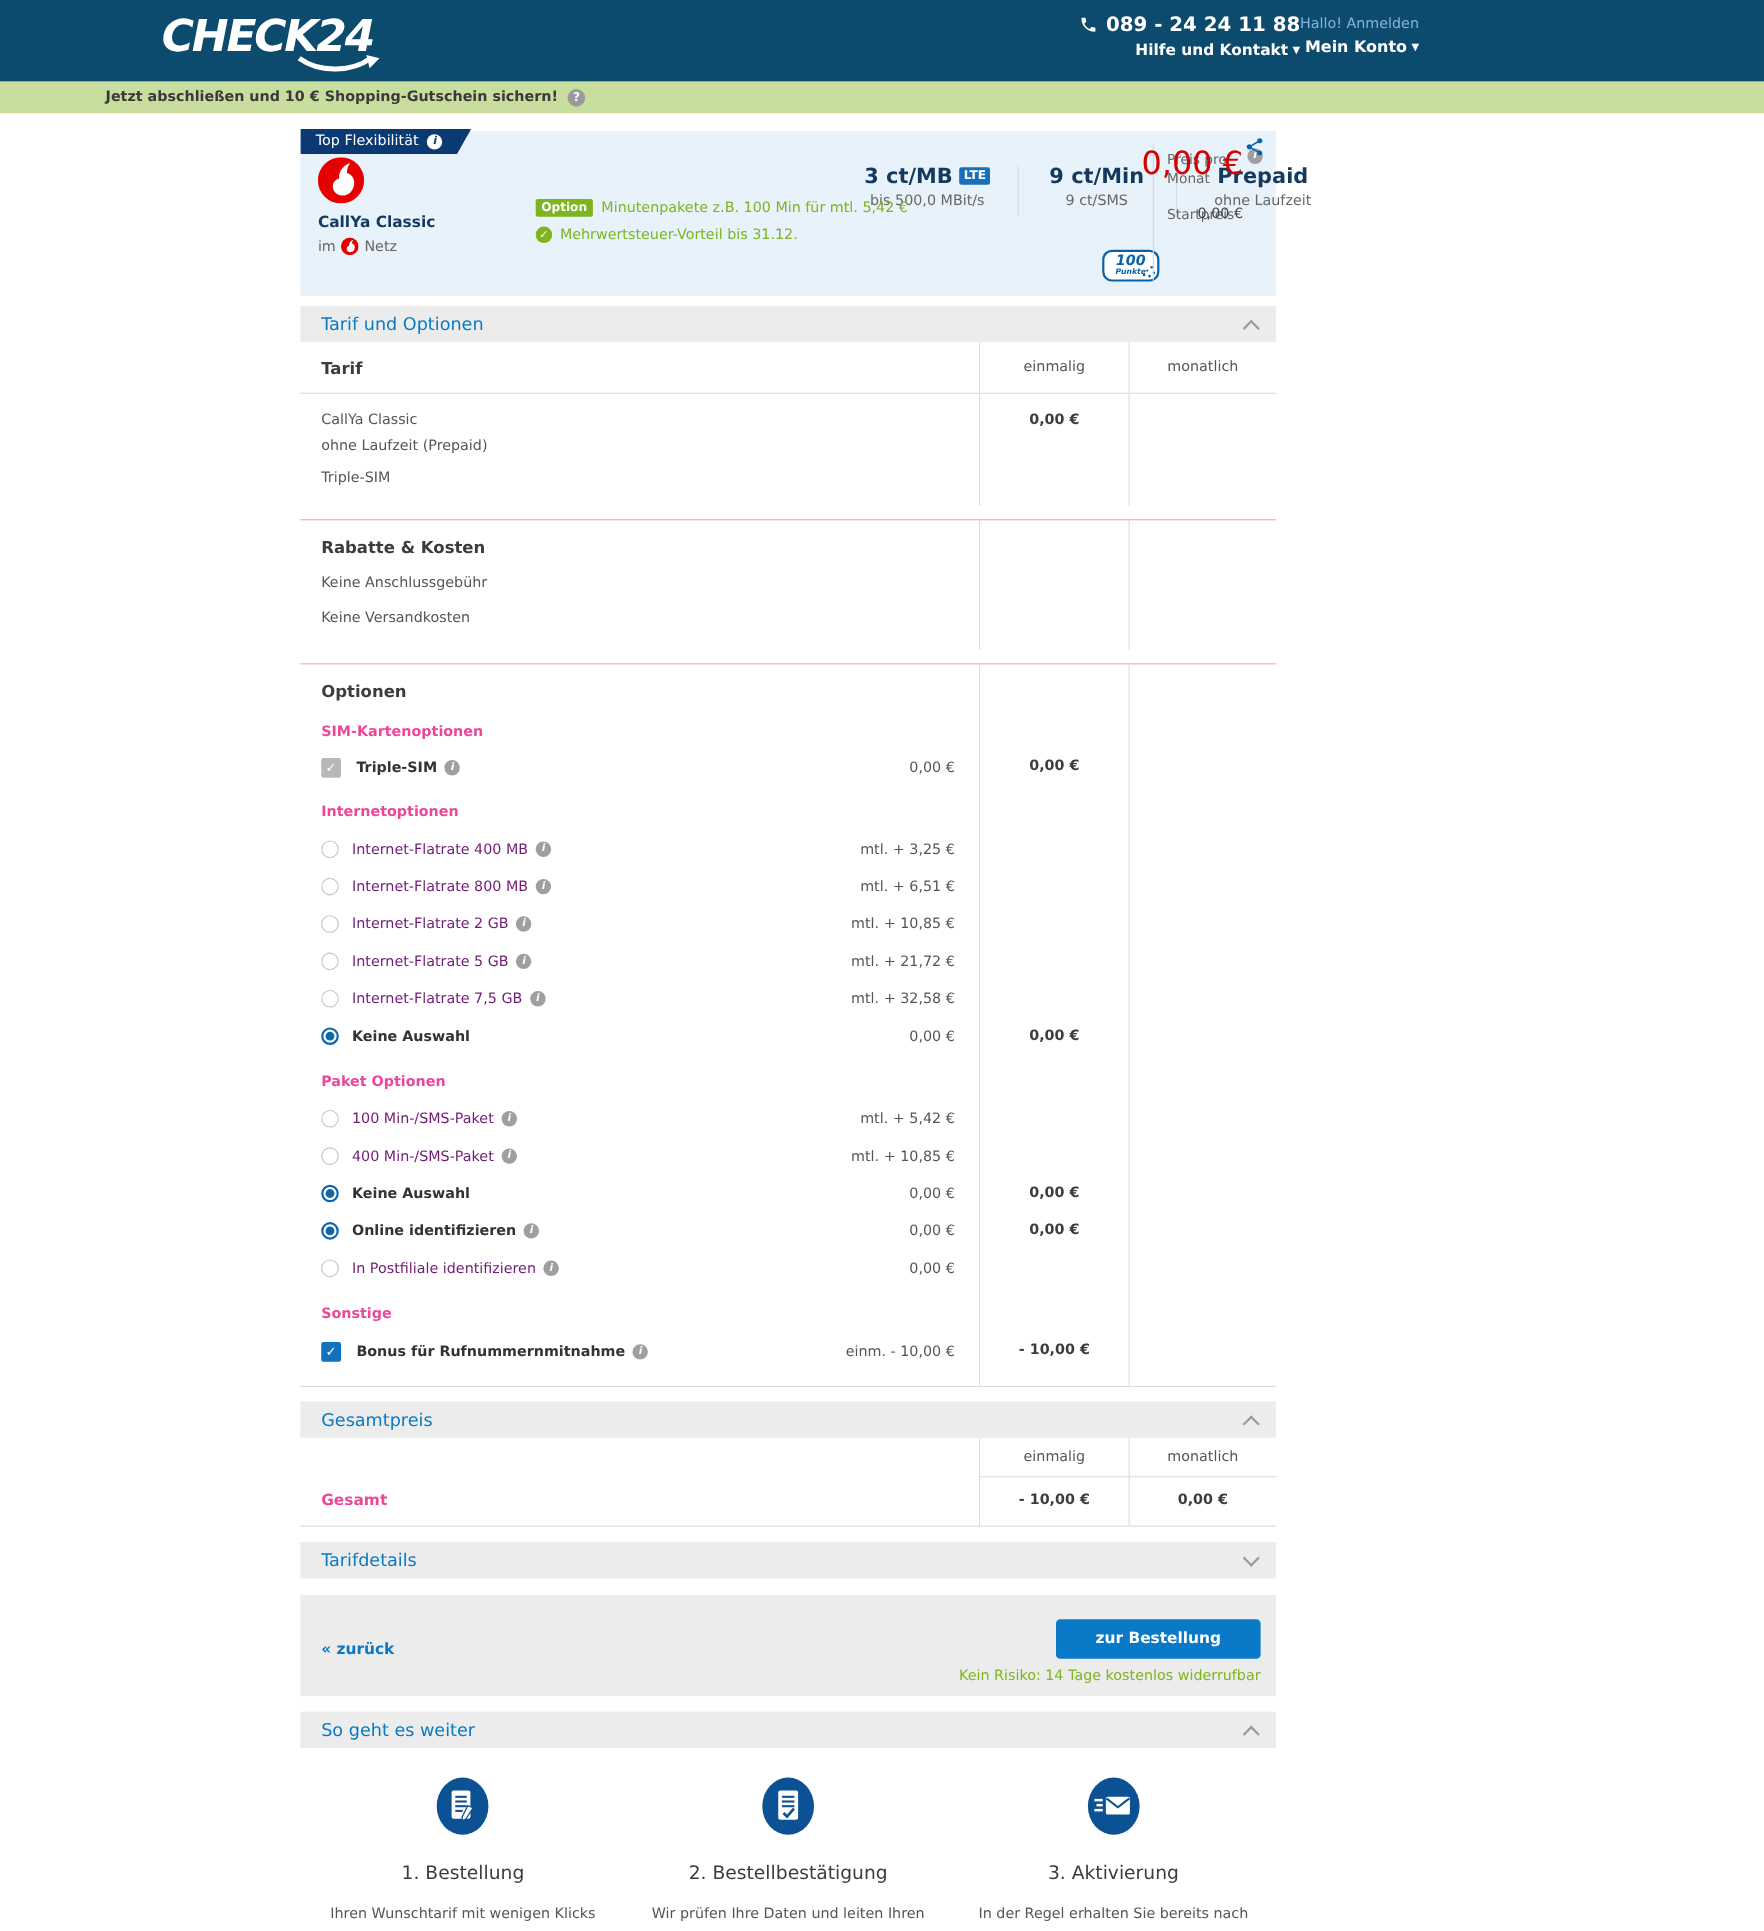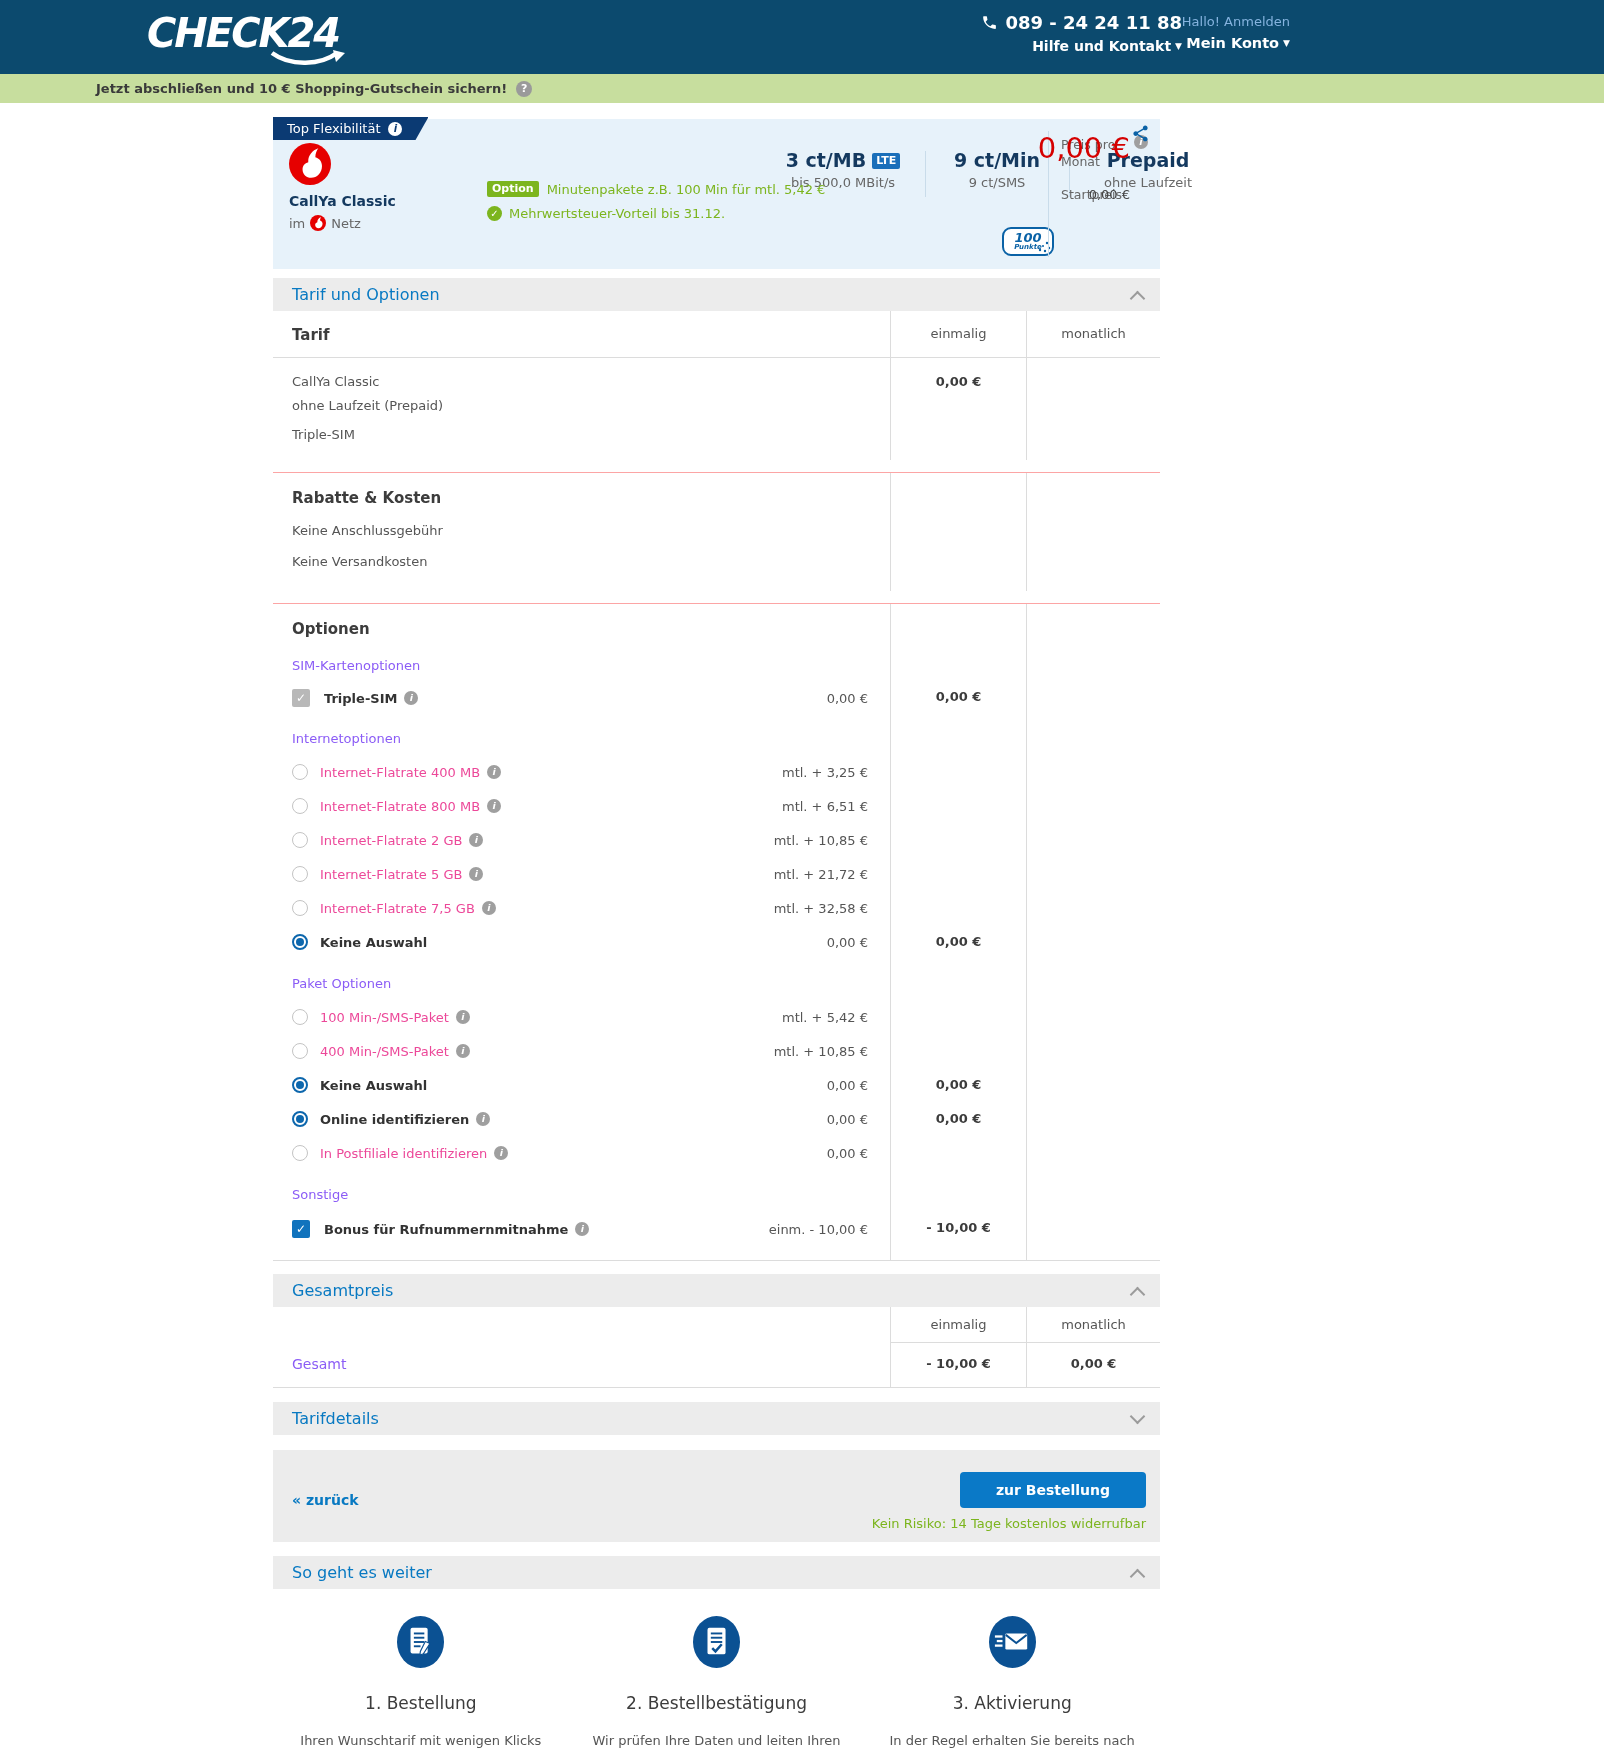--- a/index.html
+++ b/index.html
@@ -79,28 +79,28 @@
 
   
   .ttable { border-bottom:1px solid #dcdcdc; }
   .trow { display:flex; }
   .c-main { width:617px; padding-left:19px; padding-right:22px; }
   .c-ein { width:136px; border-left:1px solid #dcdcdc; text-align:center; font-weight:bold; color:#3c3c3c; }
   .c-mon { width:134px; border-left:1px solid #dcdcdc; text-align:center; font-weight:bold; color:#3c3c3c; }
   .hline { border-top:1px solid #fca5a5;margin-top:12px; }
   .hb { border-bottom:1px solid #dcdcdc; }
   .h1 { font-size:15px; font-weight:bold; color:#3c3c3c; }
-  .h2 { font-size:13px; font-weight:normal; color:#8b5cf6; }
+  .h2 { font-size:13px; font-weight:bold; color:#ec4899; }
   .colhead { font-weight:normal; font-size:13px; color:#555; }
   .grey { color:#555; }
   .row-head > div { padding-top:15px; padding-bottom:13px; } .pt14 > div { padding-top:14px; } .pt16 > div { padding-top:16px; }
   .pt18 > div { padding-top:18px; } .pt20 > div { padding-top:20px; } .pt24 > div { padding-top:24px; }
   .pt26 > div { padding-top:26px; } .pb18 > div { padding-bottom:18px; } .pb22 > div { padding-bottom:22px; }
   .opt { display:flex; align-items:center; }
-  .opt .lbl { color:#ec4899; margin-left:12px; }
+  .opt .lbl { color:#701a75; margin-left:12px; }
   .opt .lbl.selz { color:#333; font-weight:bold; }
   .opt .price { margin-left:auto; color:#555; }
   .radio { width:16px; height:16px; border-radius:50%; border:1px solid #c4c4c4; background:#fff; flex:none; cursor:pointer; }
   .radio.sel { border:2px solid #0d67ad; position:relative; }
   .radio.sel::after { content:''; position:absolute; left:2px; top:2px; right:2px; bottom:2px;
     background:#0d67ad; border-radius:50%; }
   .cbox { width:18px; height:18px; border-radius:2px; color:#fff; font-size:12px; font-weight:bold;
     display:flex; align-items:center; justify-content:center; flex:none; cursor:pointer; }
   .cbox.on { background:#1173bd; } .cbox.dis { background:#b8b8b8; }
   .opt .info-i { margin-left:7px; }

